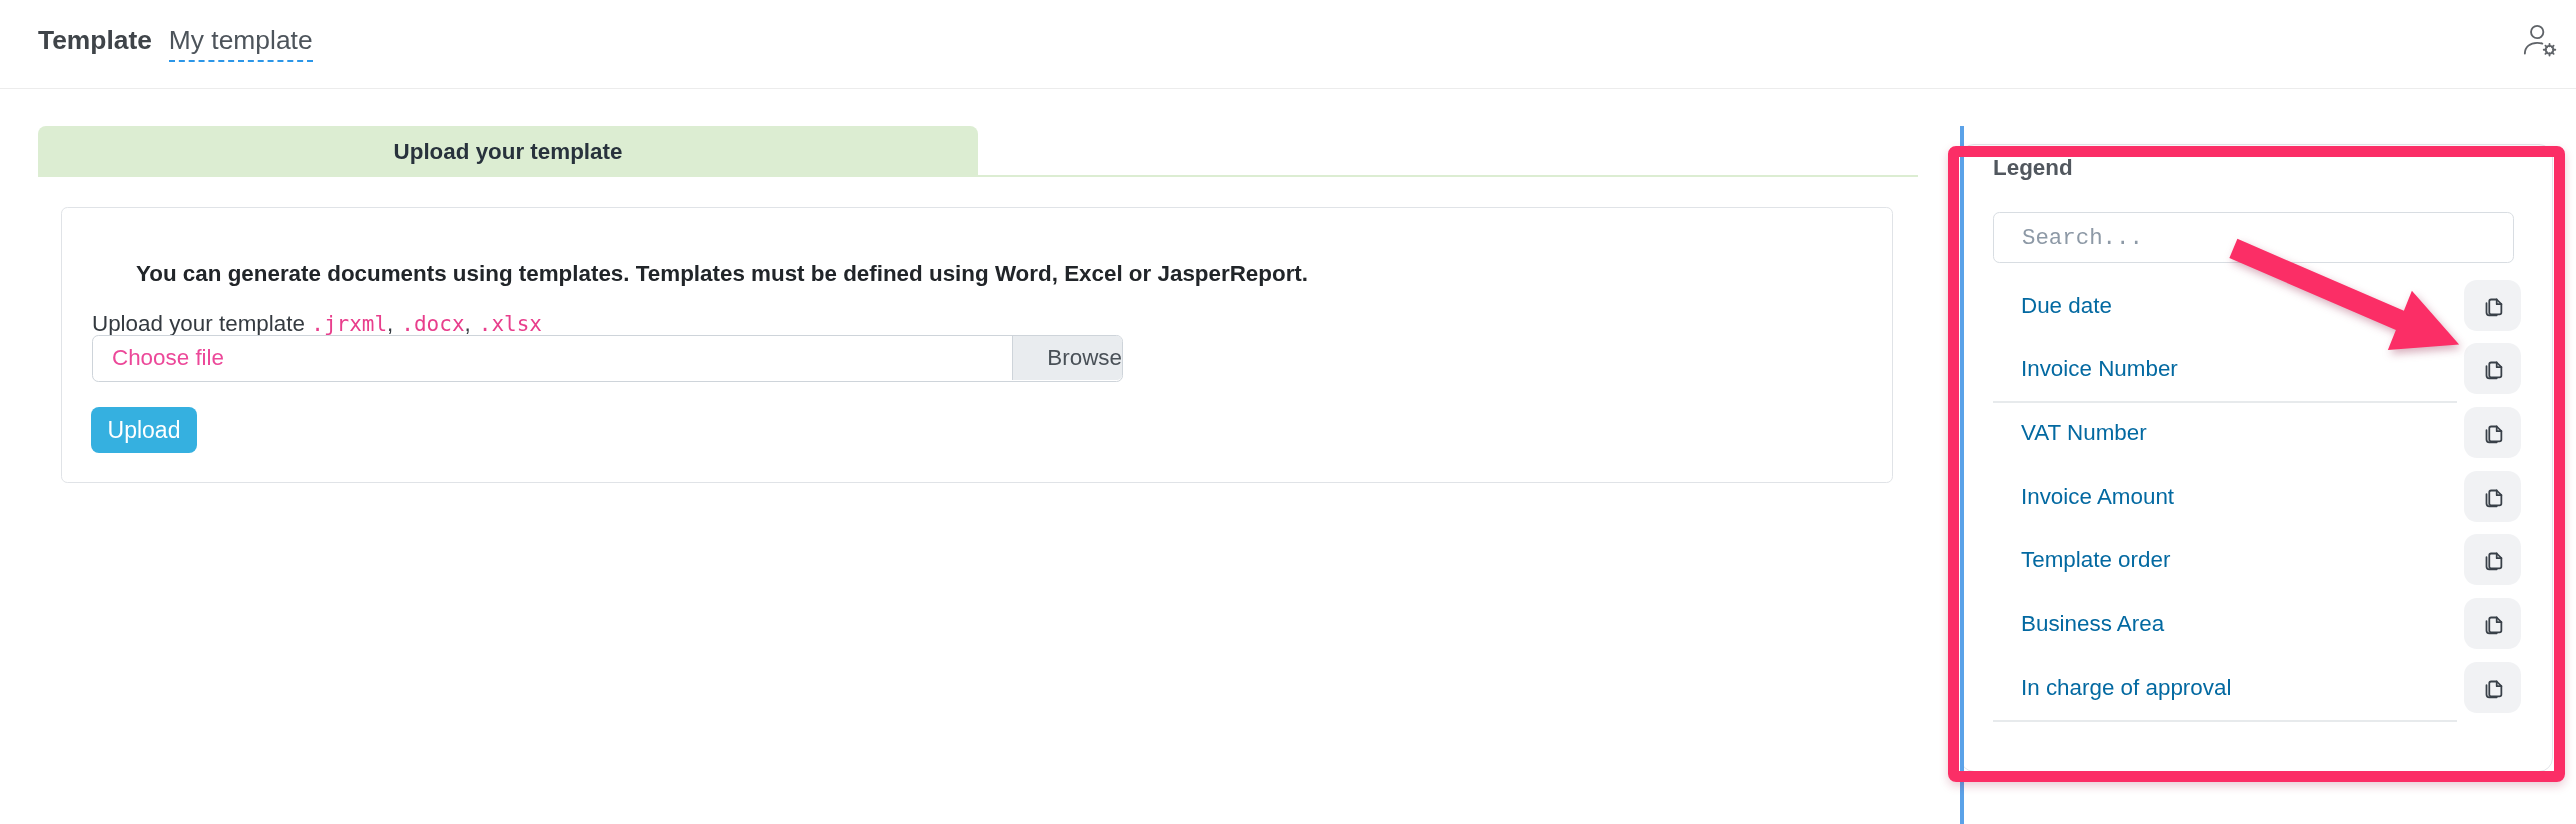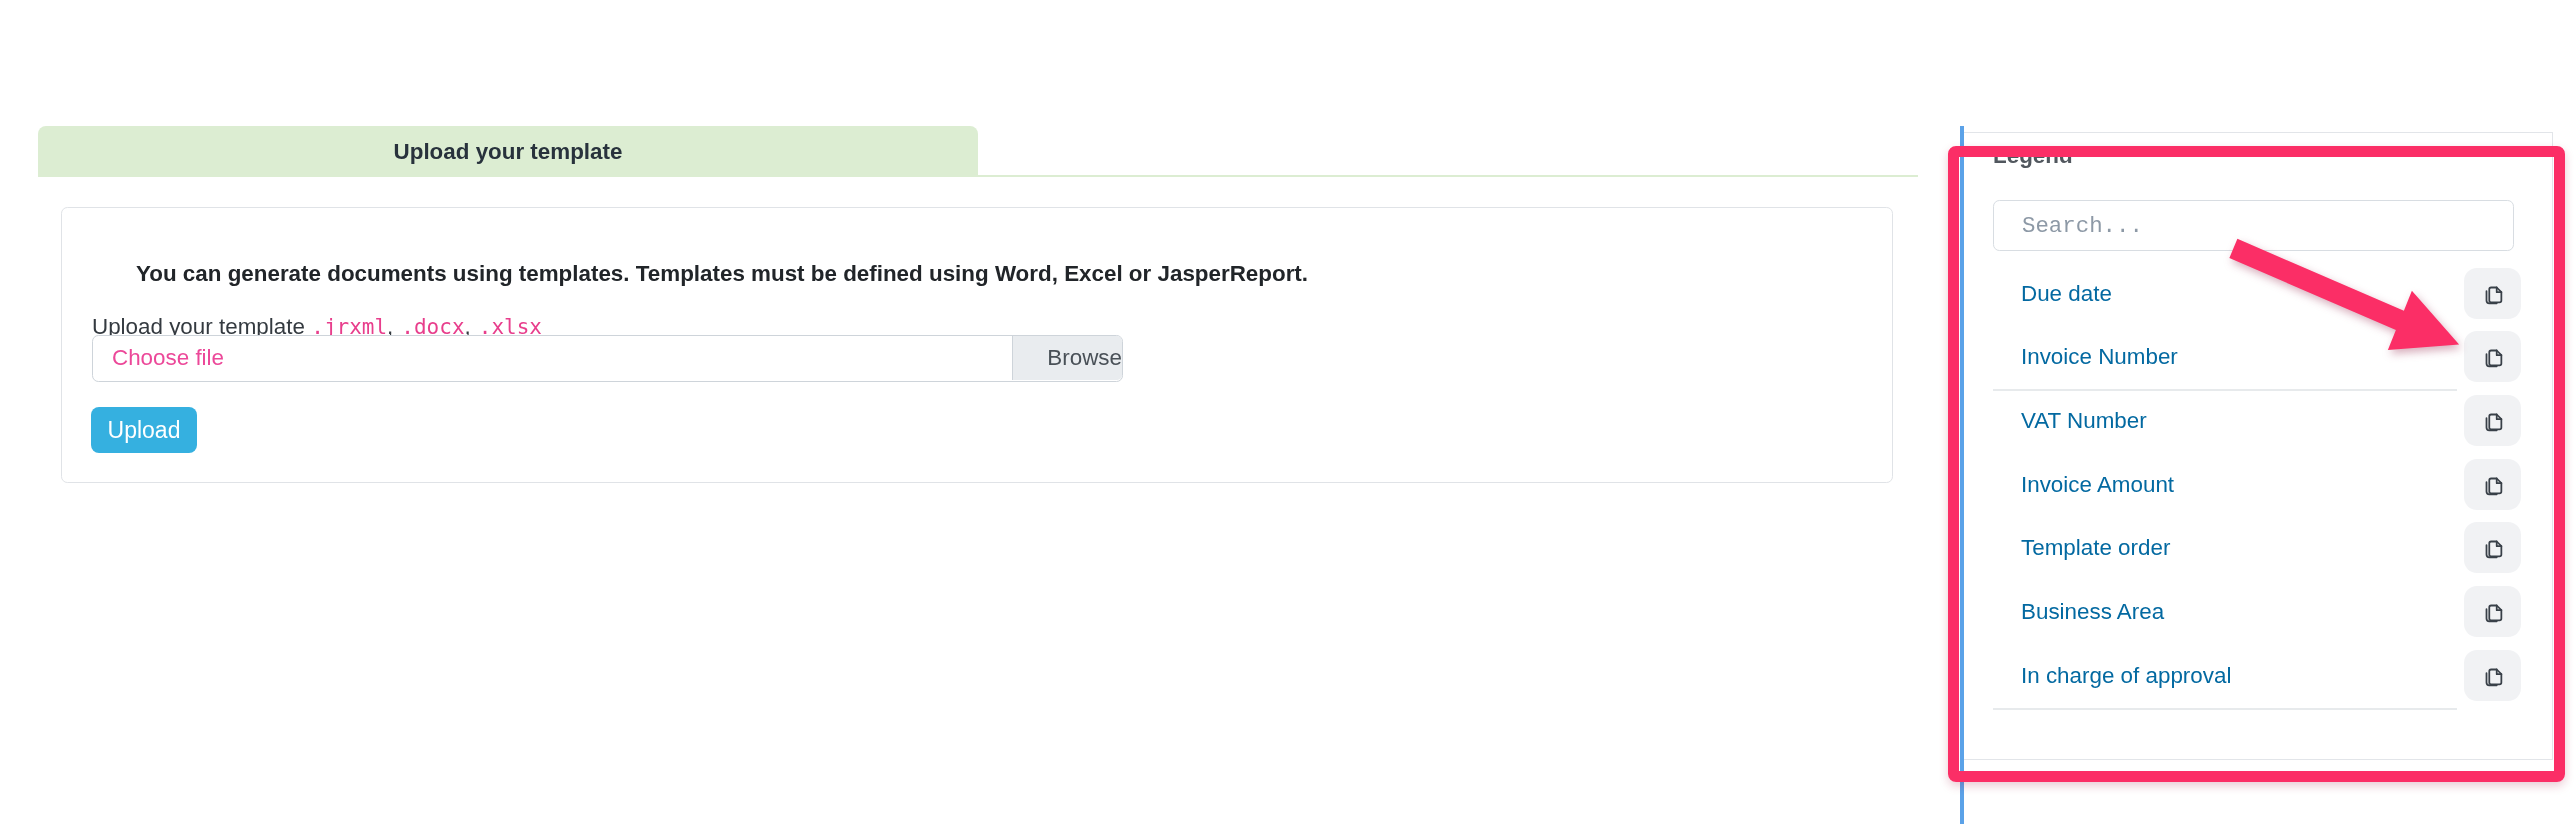--- a/index.html
+++ b/index.html
@@ -18,36 +18,36 @@
   .tabs-underline{position:absolute;left:38px;top:175px;width:1880px;height:2.4px;background:var(--tab-active-bg,#dcedd2);}
   .tab{position:absolute;top:126px;height:51px;line-height:51px;text-align:center;font-size:22.4px;cursor:pointer;}
   .tab-active{left:38px;width:940px;background:var(--tab-active-bg,#dcedd2);color:#28323c;font-weight:bold;
               border-radius:8px 8px 0 0;}
   .tab-inactive{left:977px;width:940px;color:#6f7c88;font-weight:400;}
 
   
   .card{position:absolute;left:61px;top:207px;width:1832px;height:276px;background:#fff;
         border:0.8px solid #e0e3e7;border-radius:6.4px;box-sizing:border-box;}
   .intro{position:absolute;left:92px;top:237px;width:1721px;font-size:22.4px;font-weight:bold;color:#212529;line-height:29px;margin-left:44px;}
-  .upload-line{position:absolute;left:92px;top:290px;font-size:22.4px;color:#343a40;line-height:30px;white-space:nowrap;text-align:center;}
+  .upload-line{position:absolute;left:92px;top:290px;font-size:22.4px;color:#343a40;line-height:24px;white-space:nowrap;text-align:center;}
   .code{font-family:"DejaVu Sans Mono","Liberation Mono",monospace;font-size:21px;color:var(--code-pink,#e83e8c);margin-left:6.4px;}
   .code:first-of-type{margin-left:11.2px;}
   .sep{color:#343a40;margin-right:1.6px;}
   .file-input{position:absolute;left:92px;top:335px;width:1031px;height:47px;background:#fff;
               border:1.6px solid #ced4da;border-radius:6.4px;box-sizing:border-box;cursor:pointer;}
   .file-placeholder{position:absolute;left:19px;top:0;height:44px;line-height:44px;font-size:22.4px;color:#ec4899;}
   .browse{position:absolute;right:0;top:0;width:109px;height:44px;line-height:44px;text-align:right;
           background:#e9ecef;border-left:1.6px solid #ced4da;border-radius:0 4.8px 4.8px 0;font-size:22.4px;color:#495057;}
   .upload-btn{position:absolute;left:91px;top:407px;width:106px;height:46px;border:none;border-radius:8px;
               background:var(--upload-button-bg,#35b0e0);color:#fff;font-size:23px;font-family:inherit;cursor:pointer;}
 
   
   .guide-line{position:absolute;left:1960px;top:126px;width:4px;height:698px;background:var(--guide-blue,#5ba2e8);z-index:2;}
-  .legend-card{position:absolute;left:1960px;top:132px;width:593px;height:628px;background:#fff;
-               border:1.6px solid #e2e5e9;border-radius:0;box-sizing:border-box;z-index:1;}
+  .legend-card{position:absolute;left:1960px;top:144px;width:593px;height:628px;background:#fff;
+               border:1.6px solid #e2e5e9;border-radius:14px;box-sizing:border-box;z-index:1;}
   .legend-title{position:absolute;left:32px;top:9.6px;font-size:22.4px;font-weight:600;color:#51575e;line-height:26px;}
   .legend-search{position:absolute;left:32px;top:67px;width:521px;height:51px;border:1.6px solid #d8dde2;border-radius:6.4px;
                  box-sizing:border-box;font-size:22.4px;color:#40474e;padding:0 28px;font-family:Liberation Mono, monospace;outline:none;}
   .legend-search::placeholder{color:#8d99a6;opacity:1;}
   .legend-row{position:absolute;left:0;width:593px;height:64px;}
   .row-label{position:absolute;left:60px;top:0;height:64px;line-height:64px;font-size:22.4px;color:#0369a1;white-space:nowrap;}
   .copy-btn{position:absolute;left:503px;top:6.4px;width:57px;height:51px;background:#f1f2f4;border:none;
             border-radius:13px;cursor:pointer;padding:0;}
   .copy-btn svg{width:26px;height:26px;color:#394048;vertical-align:middle;}
   .legend-divider{position:absolute;left:32px;width:464px;height:1.6px;background:#e7eaec;}
@@ -56,20 +56,34 @@
   .annotation-rect{position:absolute;left:1948px;top:146px;width:617px;height:636px;box-sizing:border-box;
                    border:11.2px solid var(--annotation-pink,#fb2e66);border-radius:8px;z-index:5;
                    box-shadow:0 4px 9.6px rgba(160,20,60,.22);pointer-events:none;}
   .annotation-arrow{position:absolute;left:0;top:0;width:2576px;height:825px;z-index:6;pointer-events:none;}
 </style>
 </head>
 <body>
 
 <div class="stage">
 
+  <header class="app-header">
+    <div class="header-title">
+      <span class="title-bold">Template</span>
+      <span class="title-sub">My template</span>
+    </div>
+    <span class="user-ico">
+      <svg viewBox="0 0 48 48" fill="none" stroke="currentColor" stroke-width="2.4" stroke-linecap="round" stroke-linejoin="round">
+        <circle cx="21" cy="13" r="8"></circle>
+        <path d="M5 41c0-9 7-14 16-14 2.4 0 4.6.3 6.6 1"></path>
+        <circle cx="37" cy="36" r="5"></circle>
+        <path d="M37 28.5v3M37 40.5v3M29.5 36h3M41.5 36h3M31.7 30.7l2.1 2.1M40.2 39.2l2.1 2.1M42.3 30.7l-2.1 2.1M33.8 39.2l-2.1 2.1"></path>
+      </svg>
+    </span>
+  </header>
 
   <div class="tabs-underline"></div>
   <div class="tab tab-active">Upload your template</div>
 
   <section class="card"></section>
   <p class="intro">You can generate documents using templates. Templates must be defined using Word, Excel or JasperReport.</p>
   <p class="upload-line">
     <span>Upload your template</span><span class="code">.jrxml</span><span class="sep">,</span><span class="code">.docx</span><span class="sep">,</span><span class="code">.xlsx</span>
   </p>
   <div class="file-input">

